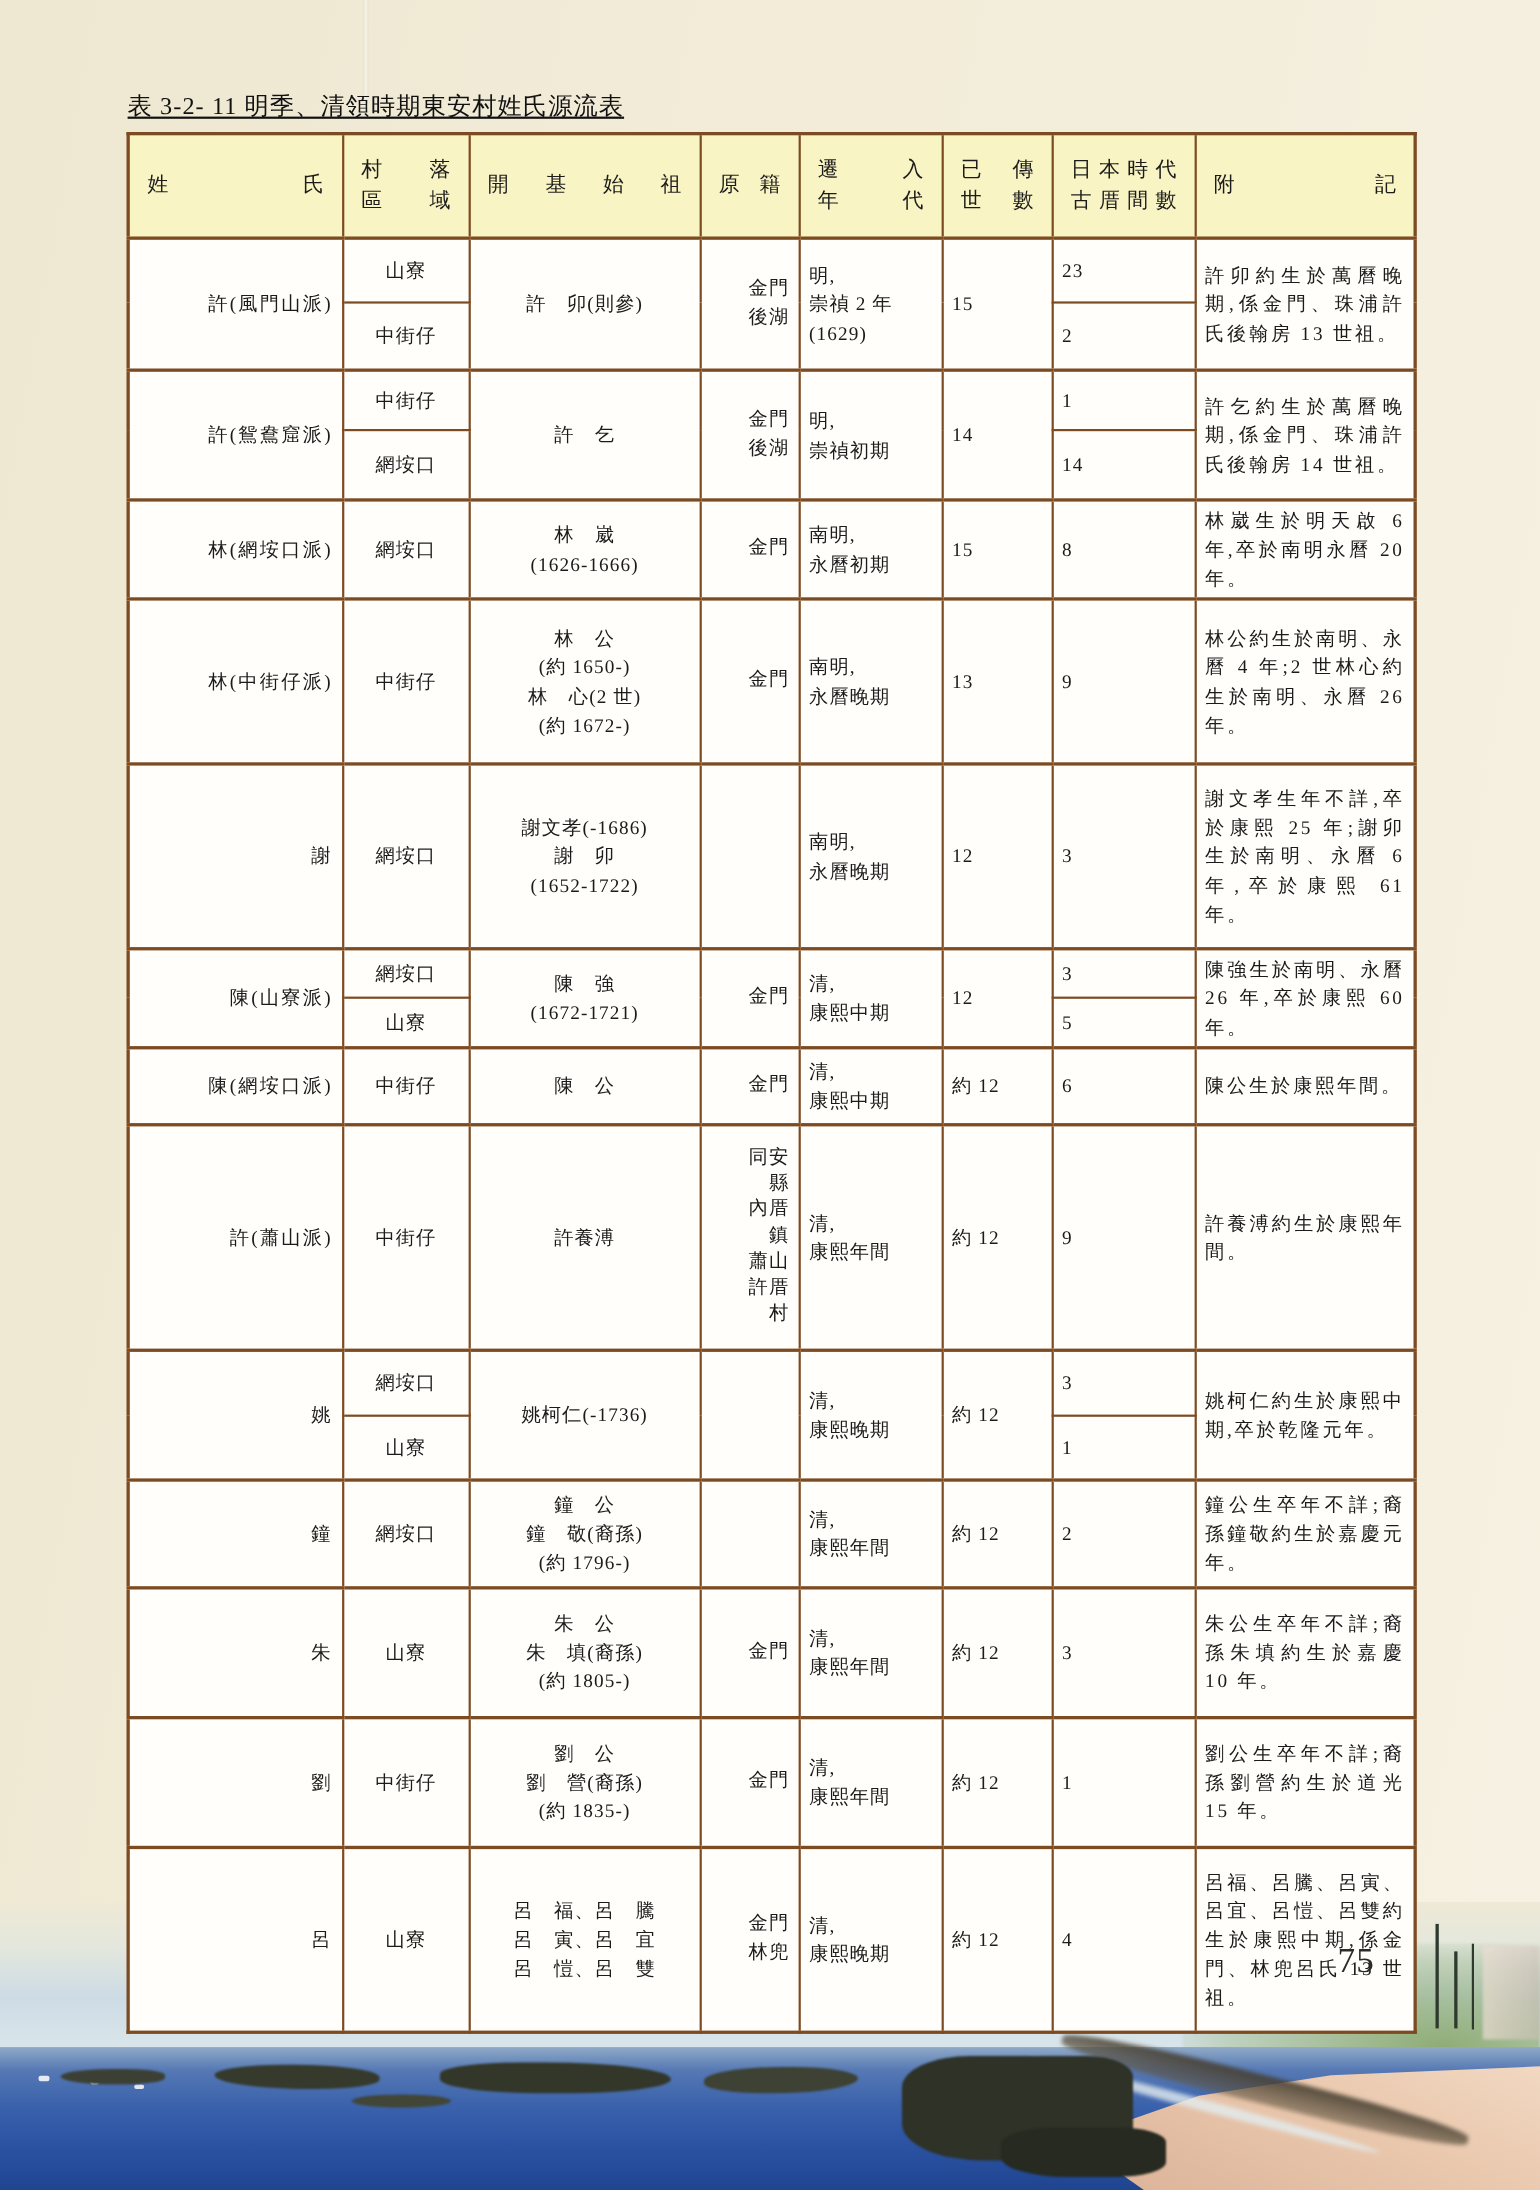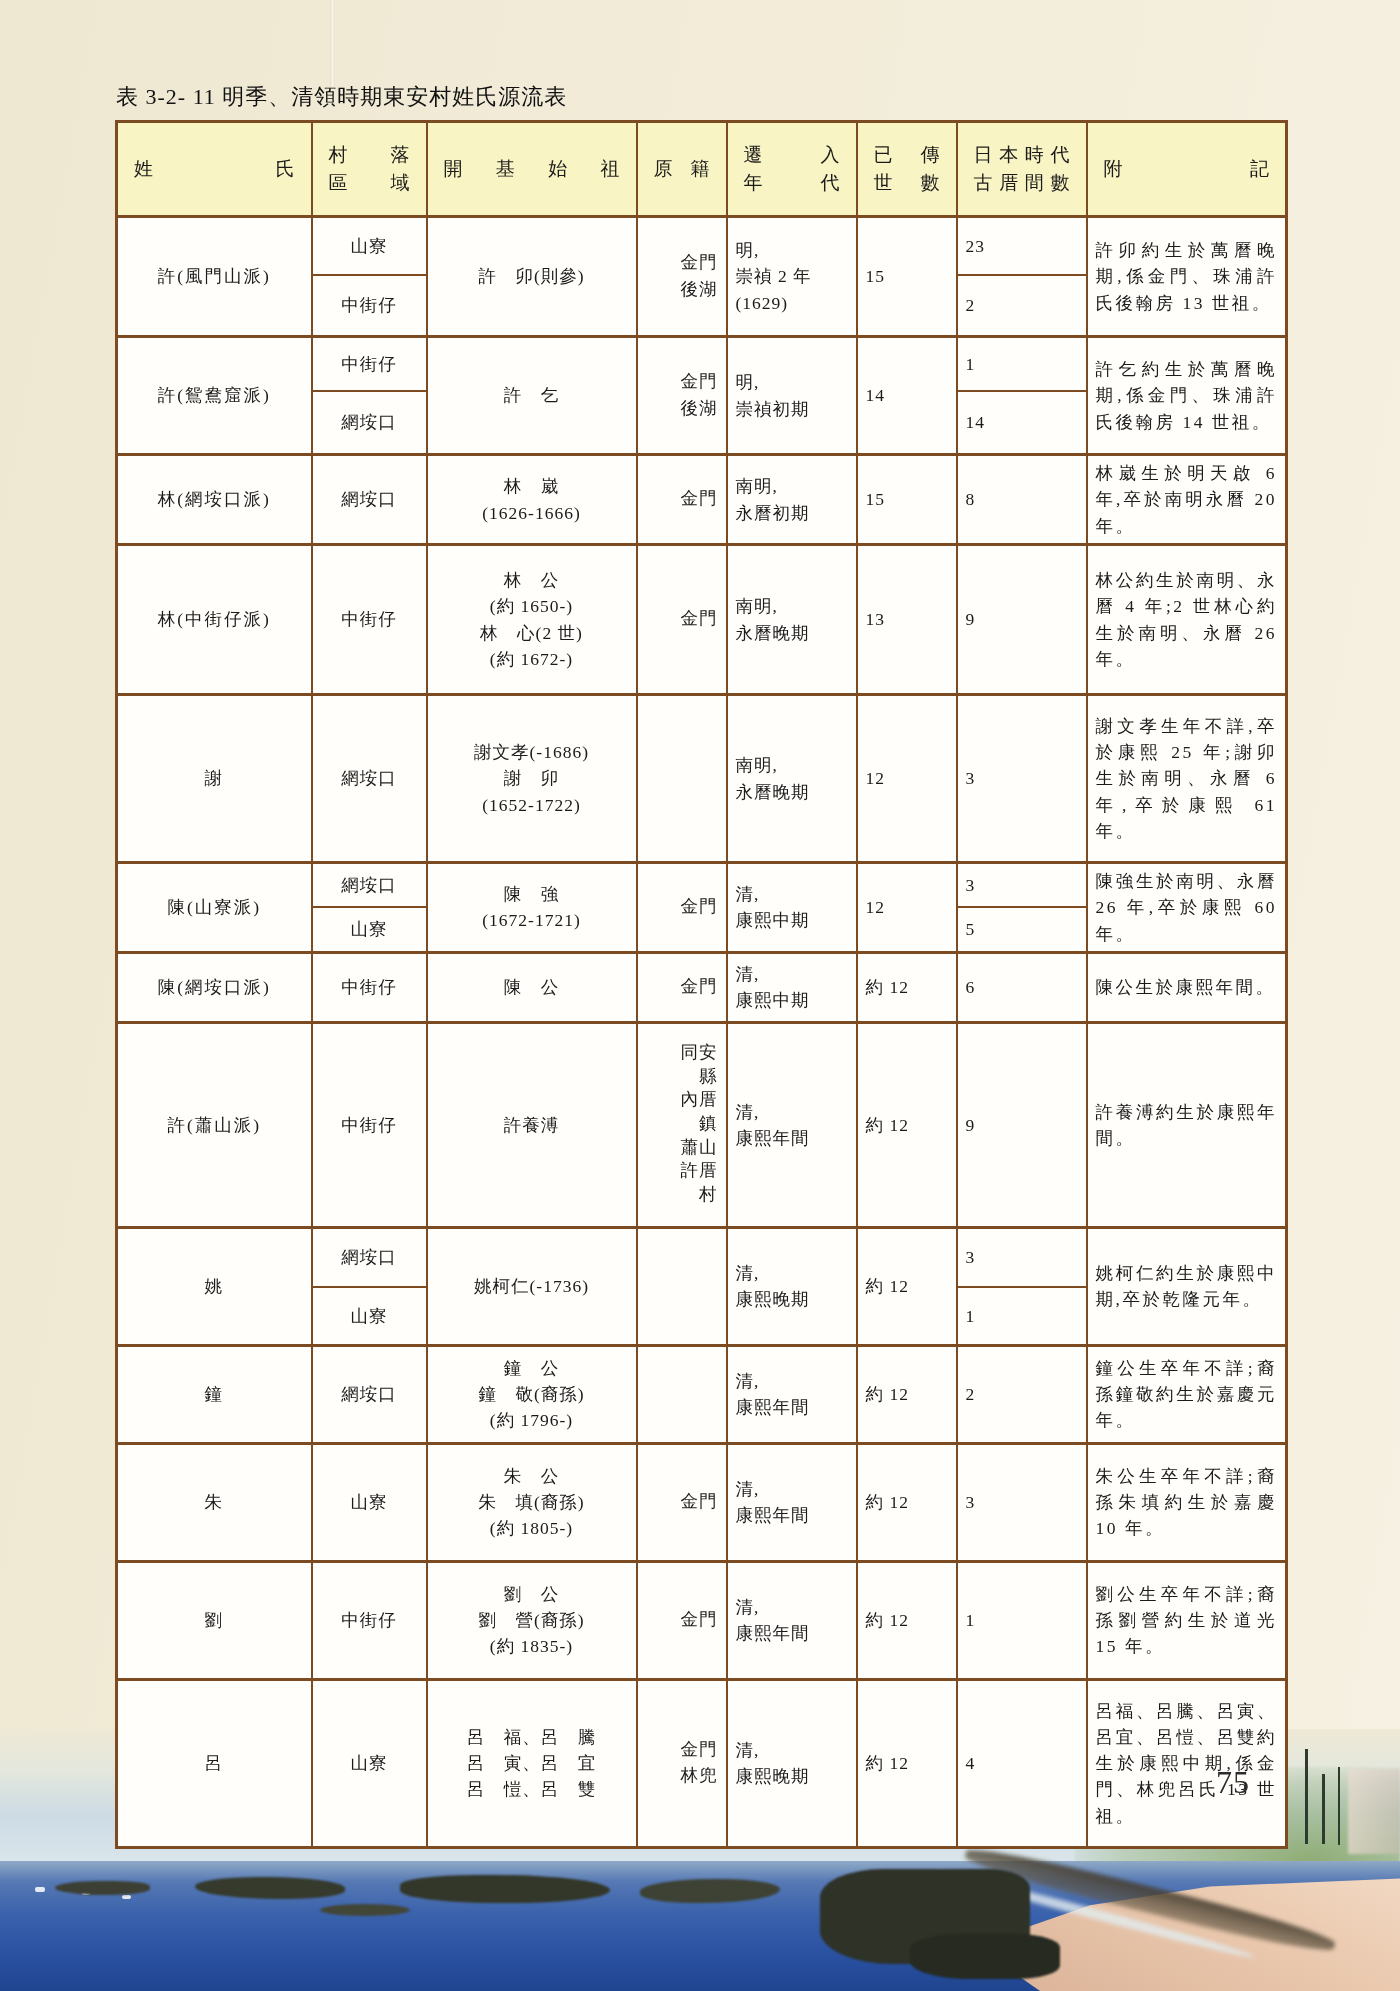--- a/index.html
+++ b/index.html
@@ -8,21 +8,21 @@
     background: linear-gradient(100deg, #eee8d2 0%, #f2ecd9 45%, #f6f1e2 100%);
     font-family: "Liberation Serif", "DejaVu Serif", serif;
     color:#1b1b1b;
   }
   .crease {
     position:absolute; left:330px; top:0; width:5px; height:88px; z-index:1;
     background: linear-gradient(90deg, rgba(120,110,80,0.08), rgba(255,255,255,0.45), rgba(120,110,80,0.06));
   }
   .page-title {
     position:absolute; left:116px; top:82px; z-index:3;
-    font-size:22px; letter-spacing:1px; color:#111;
+    font-size:22px; letter-spacing:1px; color:#111;text-decoration:underline;
   }
   table.genealogy {
     position:absolute; left:115px; top:120px; width:1170px; z-index:2;
     border-collapse:collapse; table-layout:fixed;
     border:3px solid #7d4b22;
   }
   .genealogy th, .genealogy td {
     border:2px solid #7d4b22;
     vertical-align:middle;
     line-height:1.5;
@@ -30,21 +30,21 @@
   .genealogy thead th {
     background:#f9f4c3; height:92px; font-weight:normal; font-size:19px;
     padding:0 16px;
   }
   .genealogy td {
     background:#fffefb; font-size:17.5px; padding:4px 8px;
   }
   .mt { border-top:3px solid #7d4b22 !important; }
   .spread { display:block; text-align:justify; text-align-last:justify; -moz-text-align-last:justify; }
   .pre { white-space:pre-line; }
-  .c-surname { text-align:center; padding-left:11px; letter-spacing:2px; }
+  .c-surname { text-align:right; padding-left:11px; letter-spacing:2px; }
   .c-village { text-align:center; letter-spacing:1px; }
   .c-founder { text-align:center; padding-left:16px; letter-spacing:1px; }
   .c-origin  { text-align:right; letter-spacing:1px;font-family:Liberation Mono, monospace; }
   .c-era     { text-align:left; padding-left:14px; letter-spacing:1px; }
   .c-gen, .c-houses { text-align:left; font-size:18px; letter-spacing:1px; }
   .c-notes {
     text-align:justify; text-justify:inter-character;
     letter-spacing:2.5px; padding:8px 11px; line-height:1.42;margin-left:34px;
   }
   

